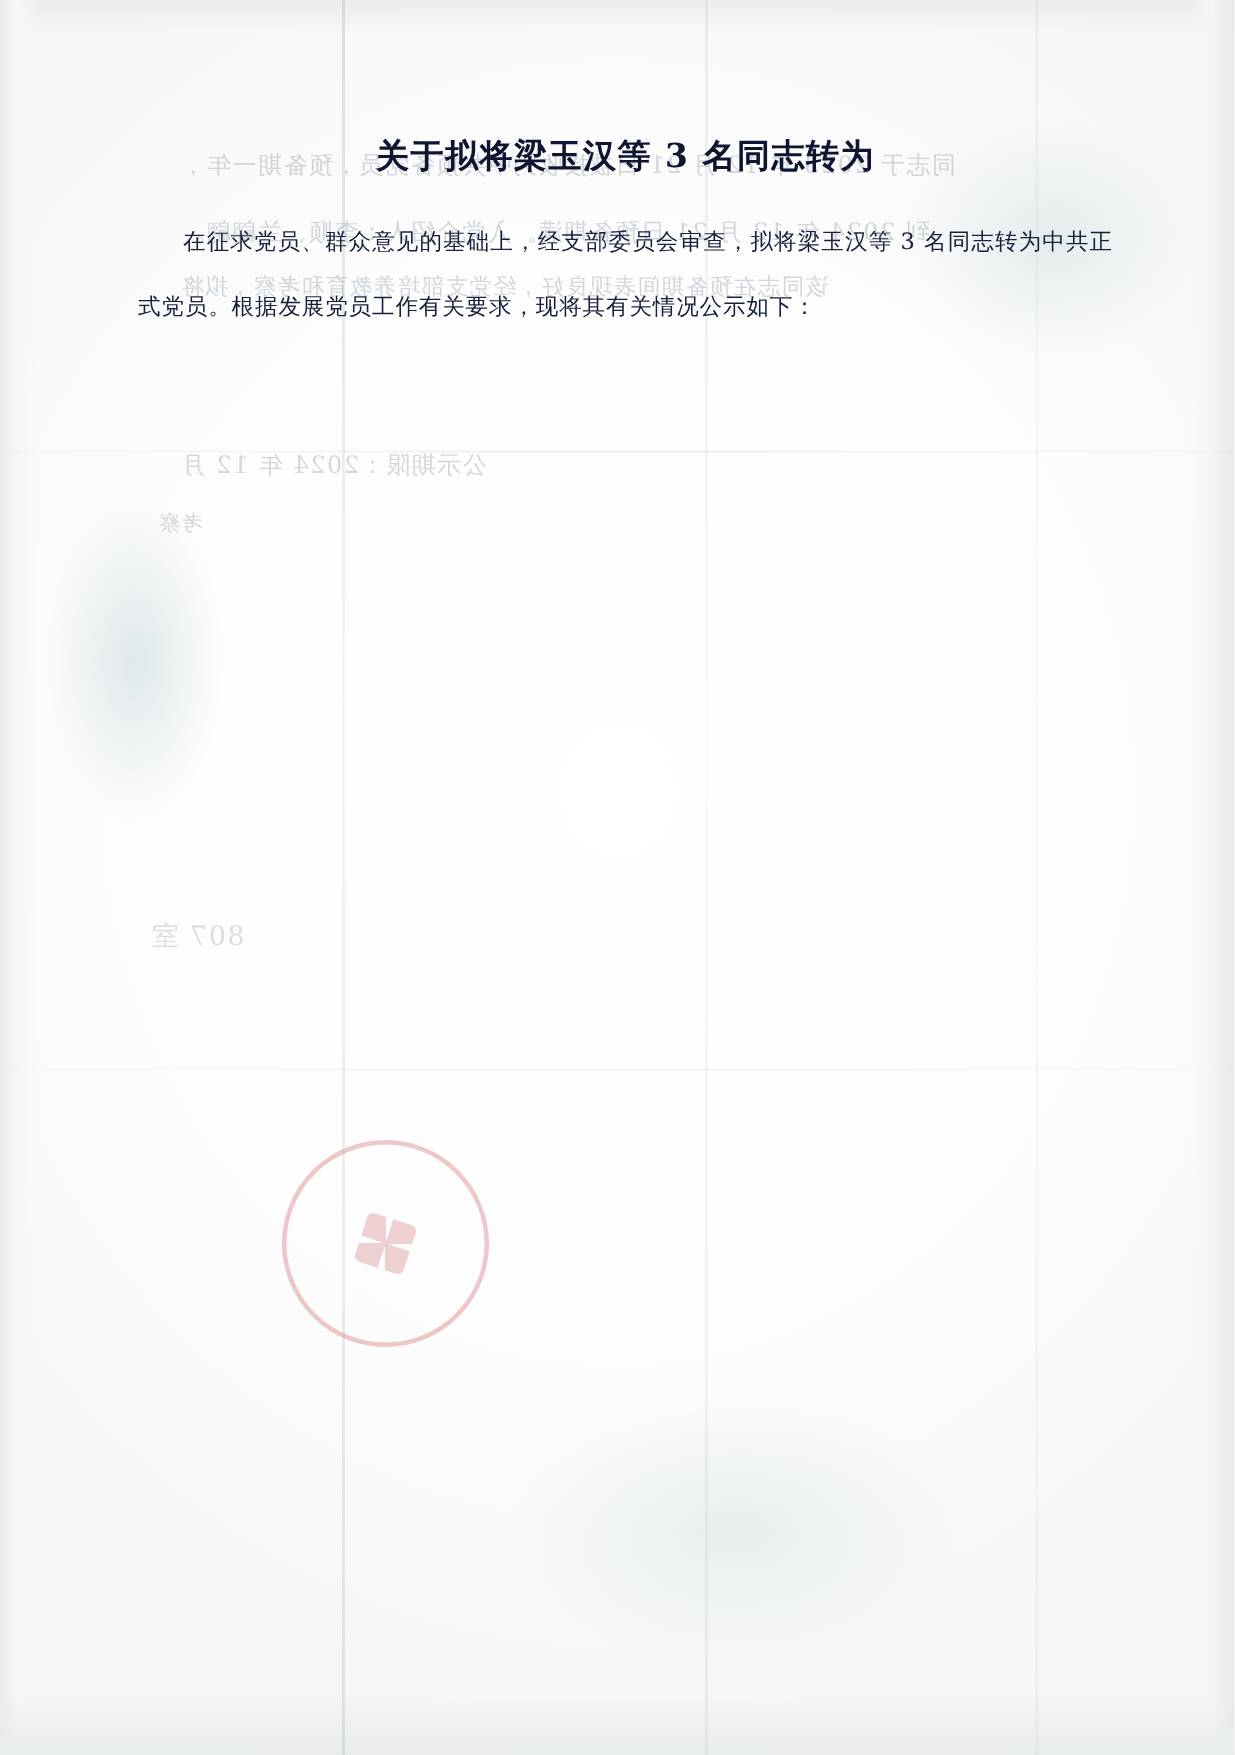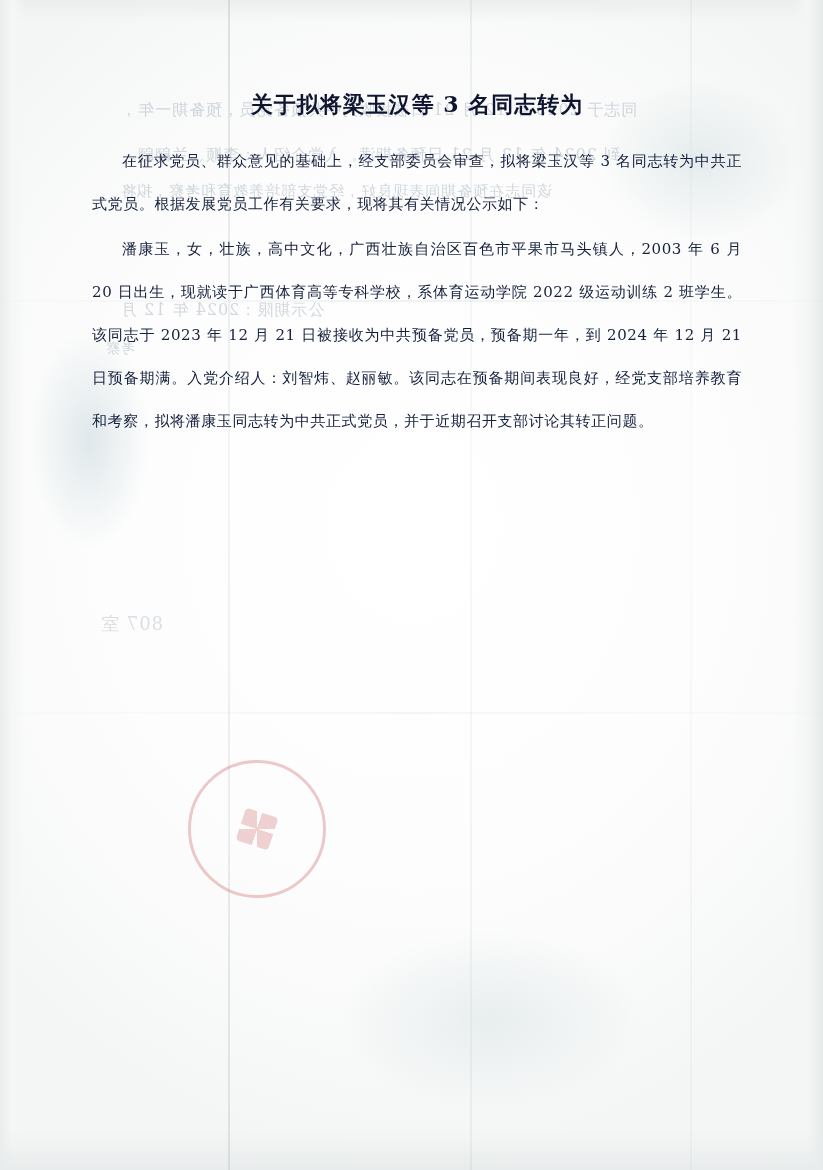--- a/index.html
+++ b/index.html
@@ -167,17 +167,16 @@
 
   <div class="seal"></div>
 
   <div class="doc">
     <h1 class="title">
       <span class="line">关于拟将梁玉汉等 3 名同志转为</span>
     </h1>
 
     <div class="body-block">
       <p class="para">在征求党员、群众意见的基础上，经支部委员会审查，拟将梁玉汉等 3 名同志转为中共正式党员。根据发展党员工作有关要求，现将其有关情况公示如下：</p>
-      <p class="para">潘康玉，女，壮族，高中文化，广西壮族自治区百色市平果市马头镇人，2003 年 6 月 20 日出生，现就读于广西体育高等专科学校，系体育运动学院 2022 级运动训练 2 班学生。该同志于 2023 年 12 月 21 日被接收为中共预备党员，预备期一年，到 2024 年 12 月 21 日预备期满。入党介绍人：刘智炜、赵丽敏。该同志在预备期间表现良好，经党支部培养教育和考察，拟将潘康玉同志转为中共正式党员，并于近期召开支部讨论其转正问题。</p>
     </div>
   </div>
 
 </div>
 
 </body></html>

